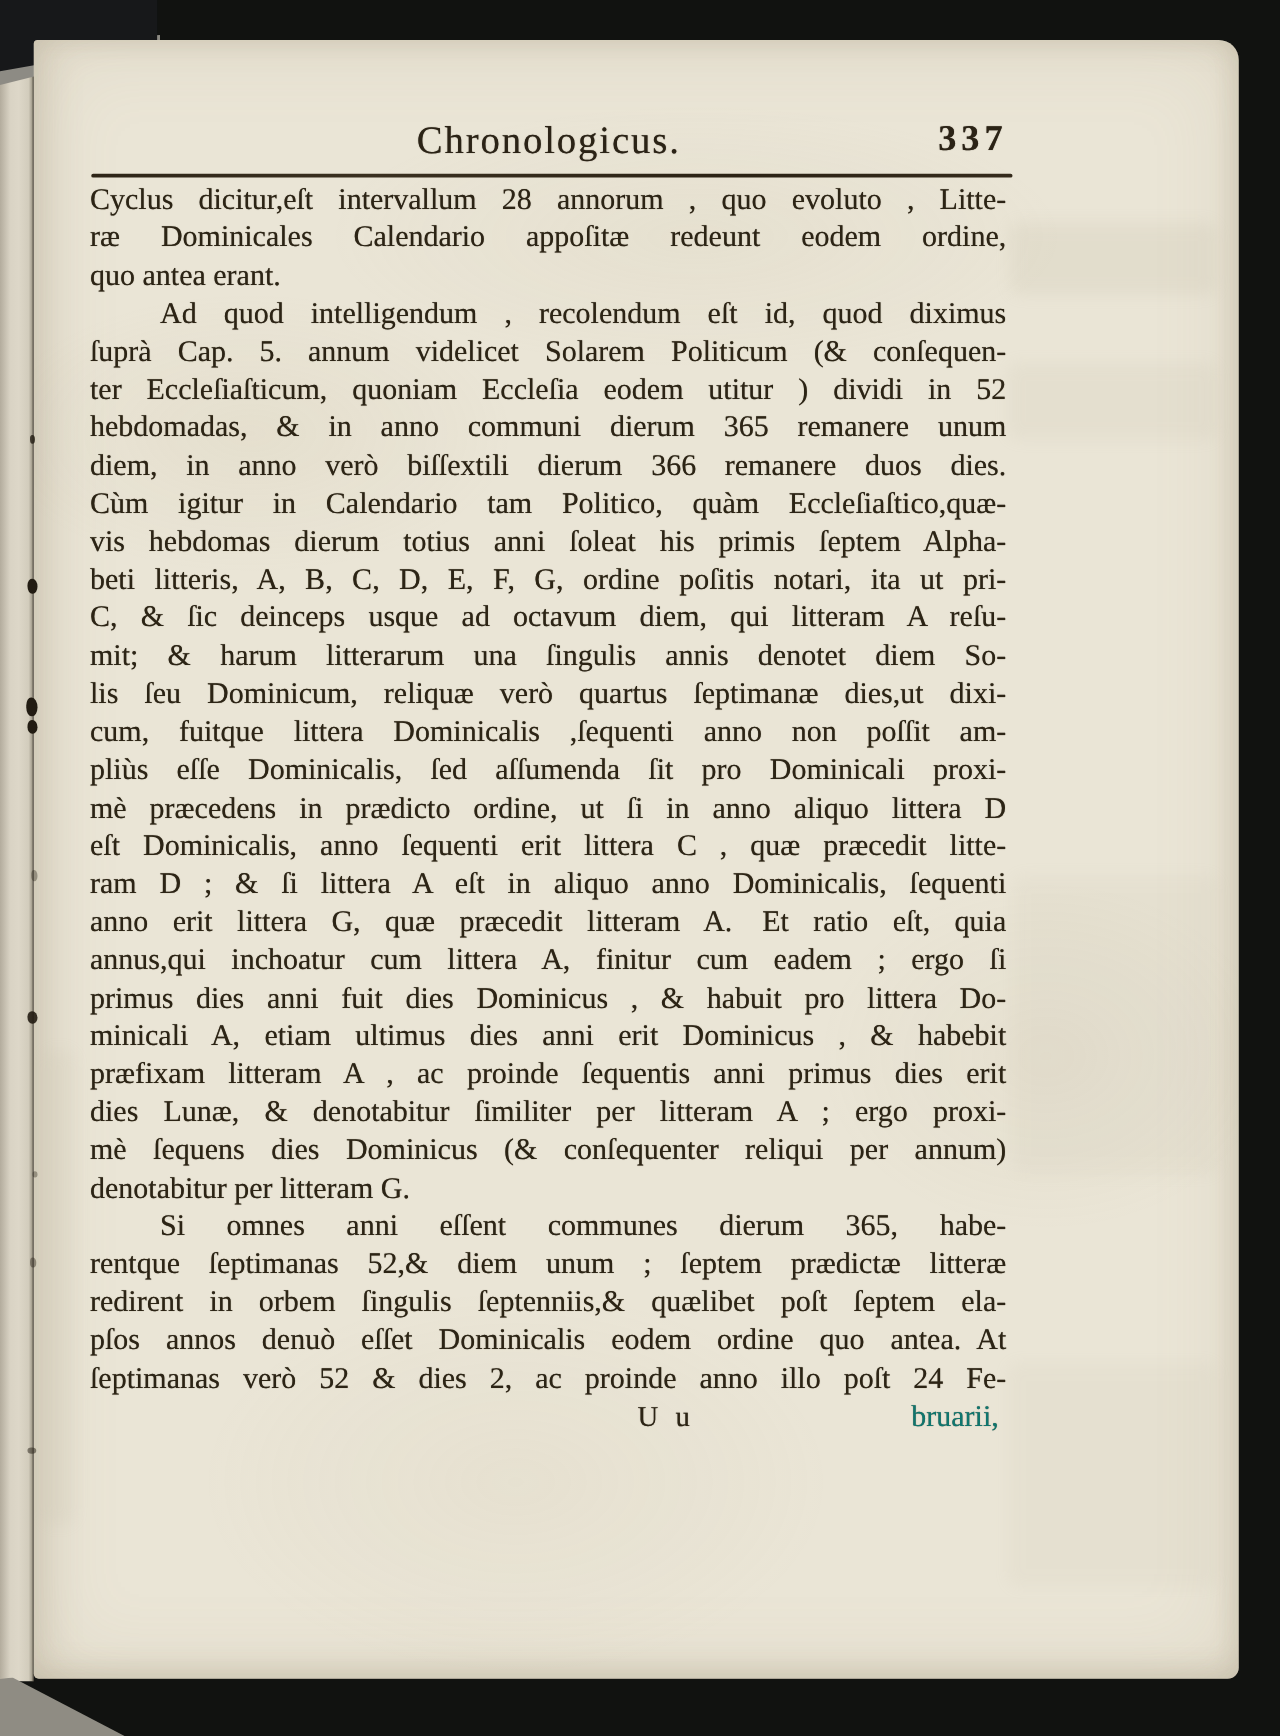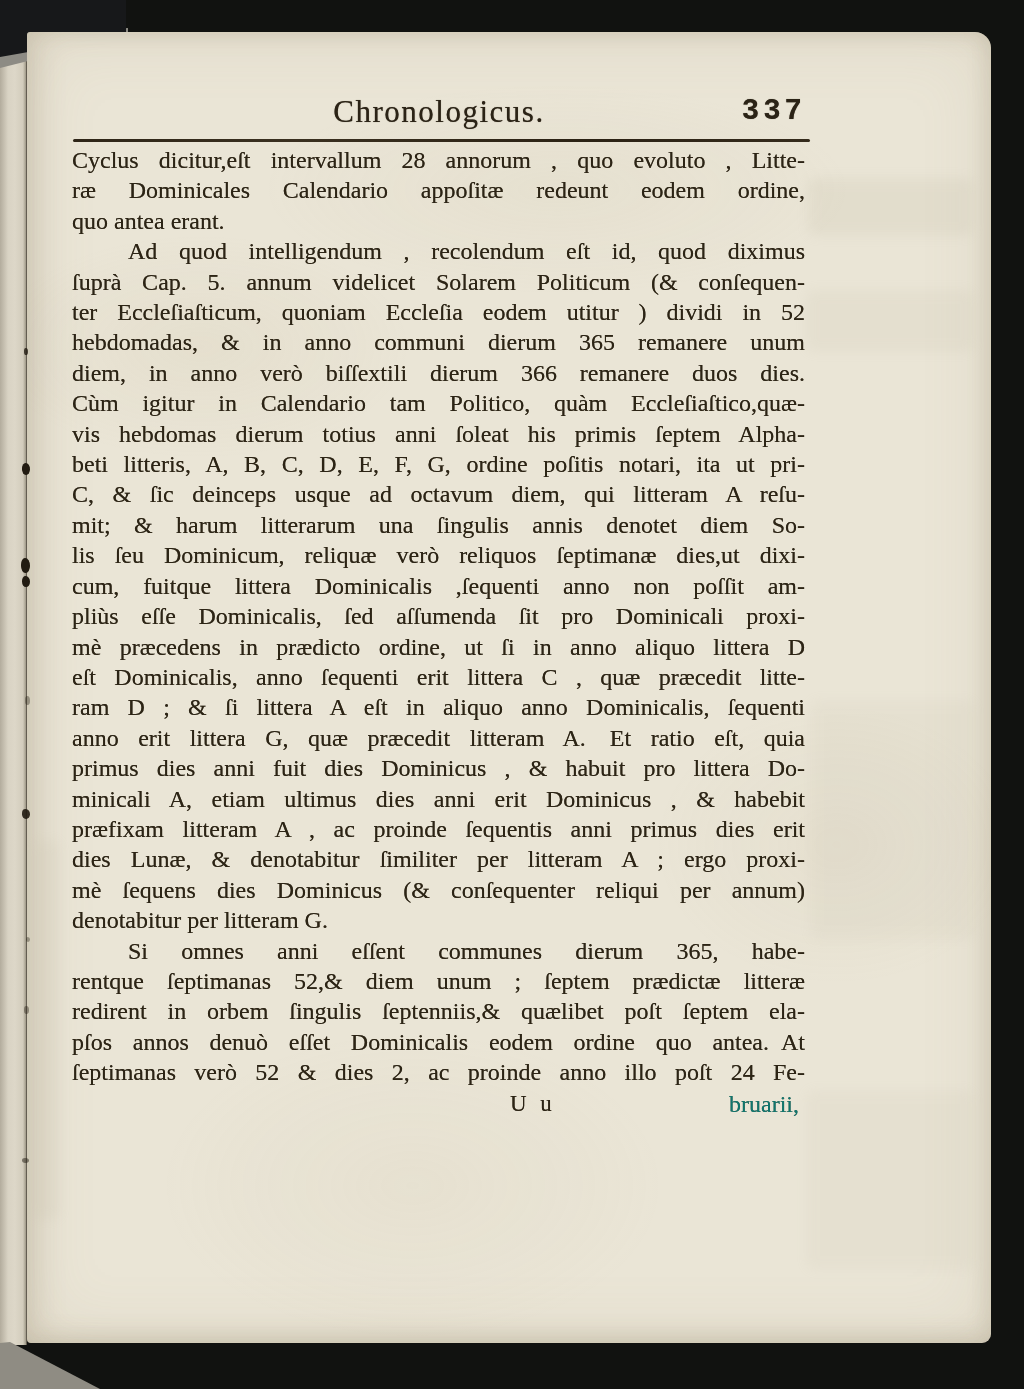--- a/index.html
+++ b/index.html
@@ -63,21 +63,20 @@
   .header-row { position: absolute; left: 45px; top: 62px; width: 734px; height: 42px; }
   .running-title {
     display: block; text-align: center;
     font-size: 31px; letter-spacing: 1.5px; color: #2b2316;
     text-shadow: 0 0 .7px rgba(43,35,22,.75);
   }
   .page-number {
     position: absolute; right: 0; top: 1px;
     font-size: 29px; font-weight: bold; letter-spacing: 4px; color: #2b2316;
     text-shadow: 0 0 .7px rgba(43,35,22,.75);
-    font-family: Liberation Mono, monospace;
   }
   .header-rule {
     position: absolute; left: 46px; top: 107px; width: 737px; height: 3px;
     background: linear-gradient(90deg, #2e2517 0%, #3a3020 30%, #2b2214 70%, #352b1c 100%);
     border-radius: 2px;
   }
 
   .page-body {
     position: absolute; left: 45px; top: 113px; width: 733px;
     font-size: 24px; line-height: 30.4px; color: #2c2415;
@@ -149,27 +148,28 @@
         <div class="line indent">Ad quod intelligendum , recolendum eſt id, quod diximus</div>
         <div class="line">ſuprà Cap. 5. annum videlicet Solarem Politicum (&amp; conſequen-</div>
         <div class="line">ter Eccleſiaſticum, quoniam Eccleſia eodem utitur ) dividi in 52</div>
         <div class="line">hebdomadas, &amp; in anno communi dierum 365 remanere unum</div>
         <div class="line">diem, in anno verò biſſextili dierum 366 remanere duos dies.</div>
         <div class="line">Cùm igitur in Calendario tam Politico, quàm Eccleſiaſtico,quæ-</div>
         <div class="line">vis hebdomas dierum totius anni ſoleat his primis ſeptem Alpha-</div>
         <div class="line">beti litteris, A, B, C, D, E, F, G, ordine poſitis notari, ita ut pri-</div>
         <div class="line">C, &amp; ſic deinceps usque ad octavum diem, qui litteram A reſu-</div>
         <div class="line">mit; &amp; harum litterarum una ſingulis annis denotet diem So-</div>
-        <div class="line">lis ſeu Dominicum, reliquæ verò reliquos ſeptimanæ dies,ut dixi-</div>
+        <div class="line">lis ſeu Dominicum, reliquæ verò quartus ſeptimanæ dies,ut dixi-</div>
         <div class="line">cum, fuitque littera Dominicalis ,ſequenti anno non poſſit am-</div>
         <div class="line">pliùs eſſe Dominicalis, ſed aſſumenda ſit pro Dominicali proxi-</div>
         <div class="line">mè præcedens in prædicto ordine, ut ſi in anno aliquo littera D</div>
         <div class="line">eſt Dominicalis, anno ſequenti erit littera C , quæ præcedit litte-</div>
         <div class="line">ram D ; &amp; ſi littera A eſt in aliquo anno Dominicalis, ſequenti</div>
         <div class="line">anno erit littera G, quæ præcedit litteram A.  Et ratio eſt, quia</div>
+        <div class="line">annus,qui inchoatur cum littera A, finitur cum eadem ; ergo ſi</div>
         <div class="line">primus dies anni fuit dies Dominicus , &amp; habuit pro littera Do-</div>
         <div class="line">minicali A, etiam ultimus dies anni erit Dominicus , &amp; habebit</div>
         <div class="line">præfixam litteram A , ac proinde ſequentis anni primus dies erit</div>
         <div class="line">dies Lunæ, &amp; denotabitur ſimiliter per litteram A ; ergo proxi-</div>
         <div class="line">mè ſequens dies Dominicus (&amp; conſequenter reliqui per annum)</div>
         <div class="line endline">denotabitur per litteram G.</div>
         <div class="line indent">Si omnes anni eſſent communes dierum 365, habe-</div>
         <div class="line">rentque ſeptimanas 52,&amp; diem unum ; ſeptem prædictæ litteræ</div>
         <div class="line">redirent in orbem ſingulis ſeptenniis,&amp; quælibet poſt ſeptem ela-</div>
         <div class="line">pſos annos denuò eſſet Dominicalis eodem ordine quo antea. At</div>

